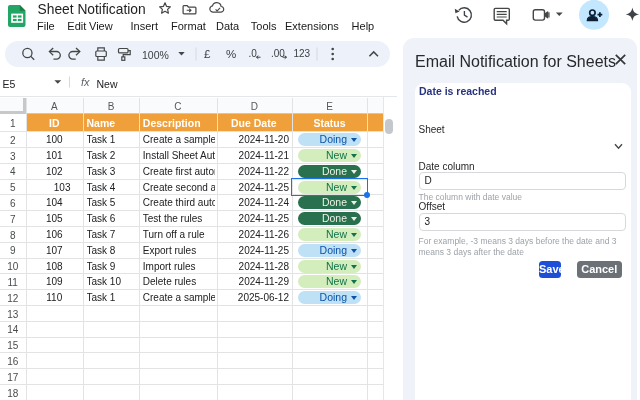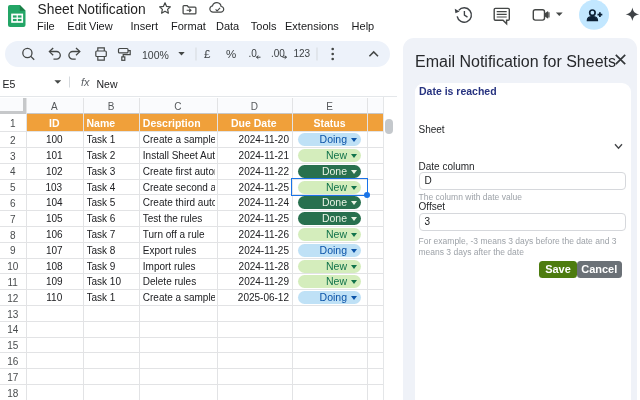--- a/index.html
+++ b/index.html
@@ -200,21 +200,21 @@
       <div class="pill" style="top:51.89999999999999px; background:#d4edbc; color:#11734b">New<span class="arr"></span></div>
       <div class="rownum" style="top:69.39999999999999px">4</div>
       <div class="hline" style="top:65.69999999999999px"></div>
       <div class="cell" style="left:25.5px; top:68.79999999999998px; width:57.5px; text-align:center">102</div>
       <div class="cell" style="left:86.5px; top:68.79999999999998px; width:52.5px">Task 3</div>
       <div class="cell" style="left:142.8px; top:68.79999999999998px; width:72.69999999999999px">Create first autorun</div>
       <div class="cell" style="left:216.5px; top:68.79999999999998px; width:72.5px; text-align:right">2024-11-22</div>
       <div class="pill" style="top:67.69999999999999px; background:#28704e; color:#e9f3e4">Done<span class="arr"></span></div>
       <div class="rownum" style="top:85.2px">5</div>
       <div class="hline" style="top:81.5px"></div>
-      <div class="cell" style="left:25px; top:84.6px; width:57.5px; text-align:center">103</div>
+      <div class="cell" style="left:13px; top:84.6px; width:57.5px; text-align:right">103</div>
       <div class="cell" style="left:86.5px; top:84.6px; width:52.5px">Task 4</div>
       <div class="cell" style="left:142.8px; top:84.6px; width:72.69999999999999px">Create second autorun</div>
       <div class="cell" style="left:216.5px; top:84.6px; width:72.5px; text-align:right">2024-11-25</div>
       <div class="pill" style="top:83.5px; background:#d4edbc; color:#11734b">New<span class="arr"></span></div>
       <div class="rownum" style="top:101px">6</div>
       <div class="hline" style="top:97.3px"></div>
       <div class="cell" style="left:25.5px; top:100.39999999999999px; width:57.5px; text-align:center">104</div>
       <div class="cell" style="left:86.5px; top:100.39999999999999px; width:52.5px">Task 5</div>
       <div class="cell" style="left:142.8px; top:100.39999999999999px; width:72.69999999999999px">Create third autorun</div>
       <div class="cell" style="left:216.5px; top:100.39999999999999px; width:72.5px; text-align:right">2024-11-24</div>
@@ -298,18 +298,18 @@
       <div class="lbl" style="top:41px">Sheet</div>
       <svg style="position:absolute; left:199px; top:59.5px" width="9" height="7" viewBox="0 0 9 7">
           <path d="M1 1.2l3.5 4 3.5-4" stroke="#46484b" stroke-width="1.4" fill="none"></path>
         </svg>
       <div class="lbl" style="top:77.7px">Date column</div>
       <div class="ctl" style="top:88.5px; height:18px; line-height:16px">D</div>
       <div class="help" style="top:109px">The column with date value</div>
       <div class="lbl" style="top:117.5px">Offset</div>
       <div class="ctl" style="top:129.5px; height:18.5px; line-height:16.5px">3</div>
       <div class="help" style="top:153px">For example, -3 means 3 days before the date and 3<br>means 3 days after the date</div>
-      <div class="btn" style="left:124px; top:177.5px; width:38px; background:#4d7c0f;">Save</div>
+      <div class="btn" style="left:124px; top:177.5px; width:22px; background:#1d4ed8;">Save</div>
       <div class="btn" style="left:161.5px; top:177.5px; width:45.5px; background:#6b7177;">Cancel</div>
     </div>
   </div>
 
 </div>
 
 </body></html>

